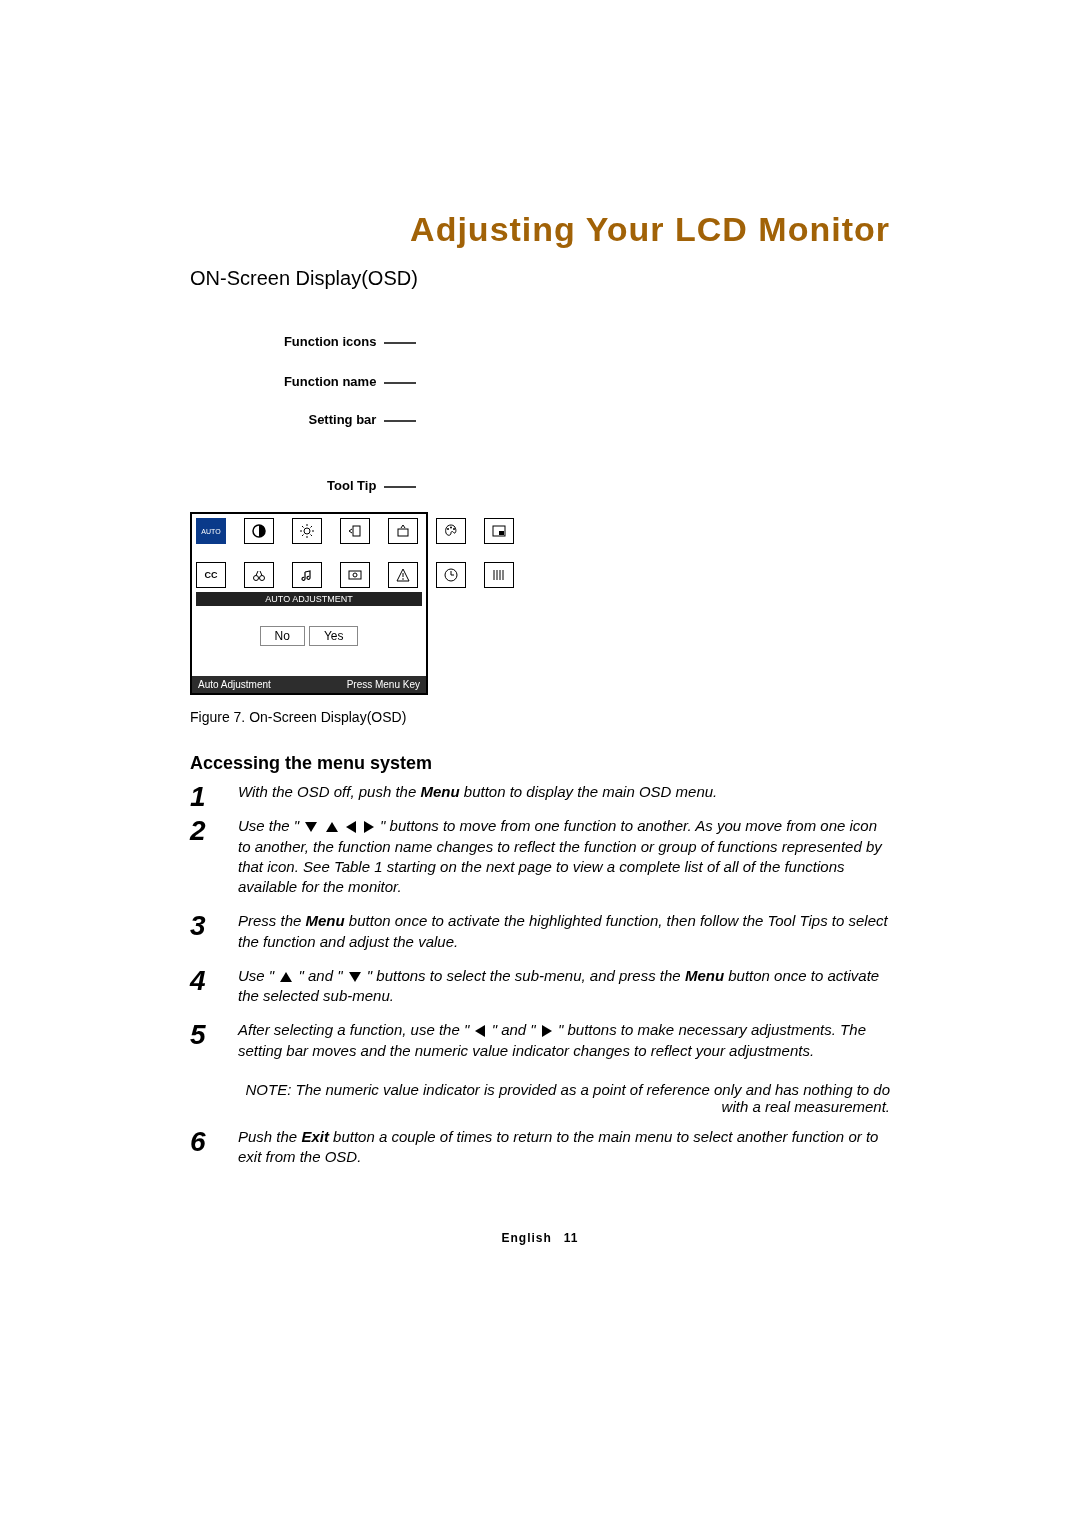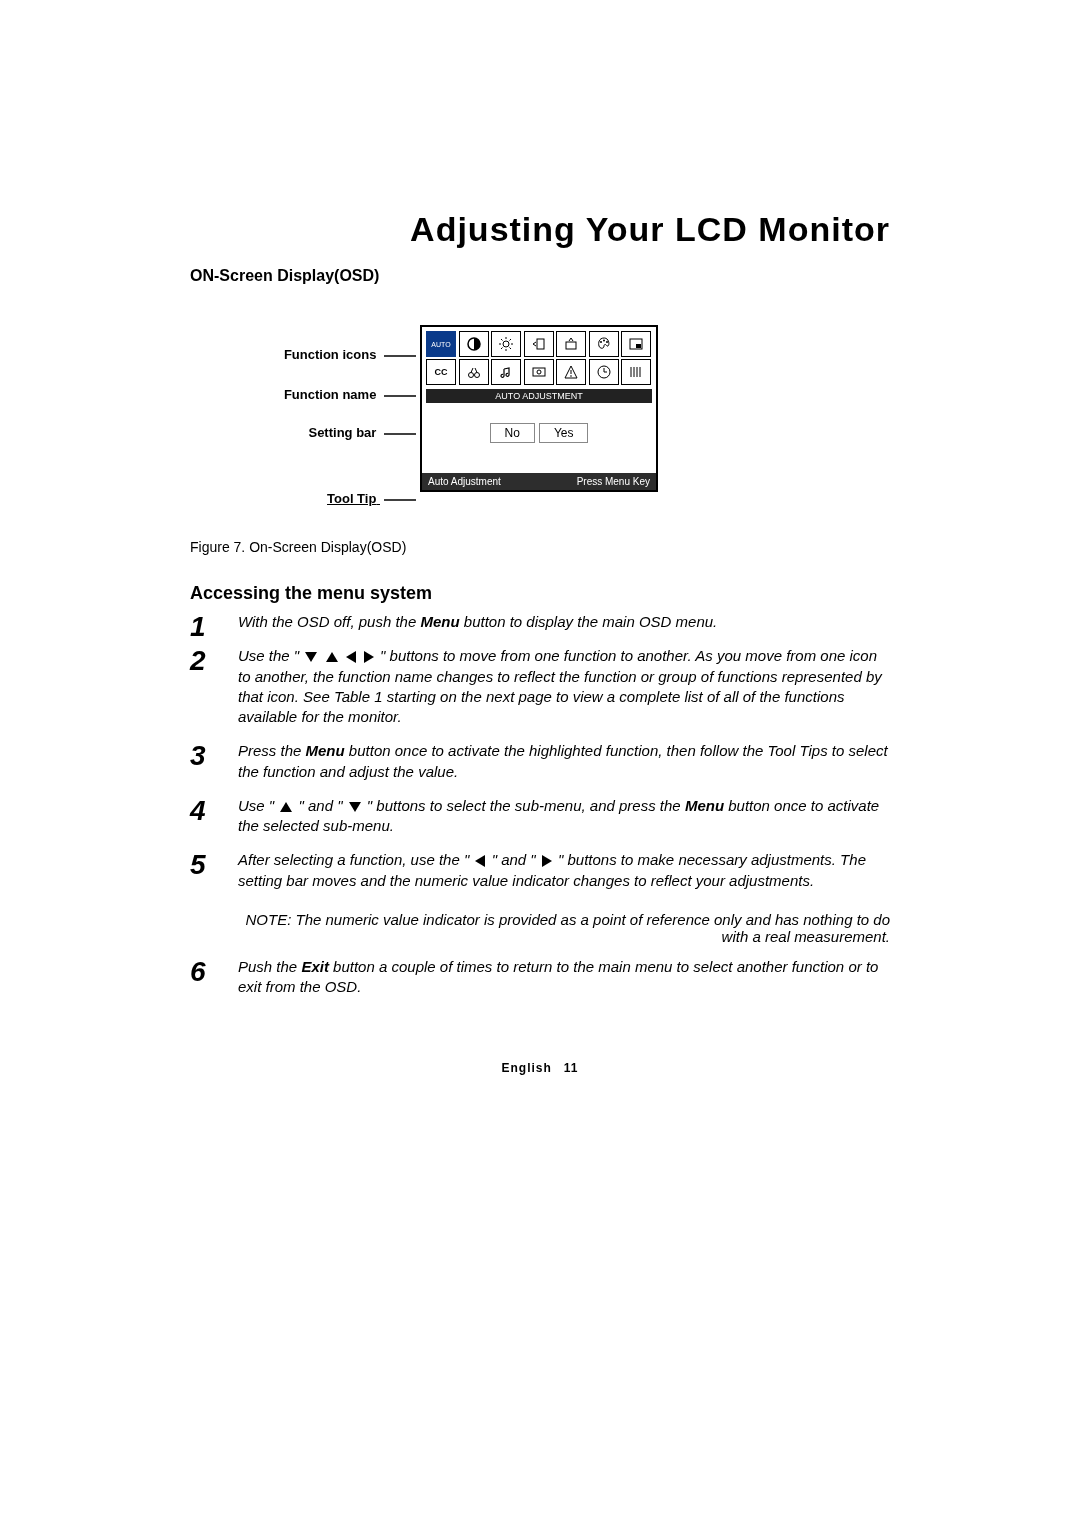--- a/index.html
+++ b/index.html
@@ -11,53 +11,54 @@
     width: 1080px;
   }
   .page {
     padding: 210px 190px 80px 190px;
     position: relative;
   }
   .chapter-title {
     font-size: 34px;
     font-weight: bold;
     letter-spacing: 1px;
-    color: #000000;
+    color: #a16207;
     text-align: right;
     margin-bottom: 18px;
   }
   .section-title {
-    font-size: 16px;
-    font-weight: bold;
-    margin: 8px 0 40px 0;
+    font-size: 20px;
+    font-weight: normal;
+    margin: 8px 0 22px 0;
   }
   .fig-wrap {
     display: flex;
     align-items: flex-start;
     gap: 0;
     margin-bottom: 12px;
+    flex-direction: column;
   }
   .labels-col {
     width: 230px;
     position: relative;
     height: 200px;
     font-size: 13px;
     font-weight: bold;
   }
   .lbl { position: absolute; white-space: nowrap; }
   .lbl svg { vertical-align: middle; }
   .osd-box {
     border: 2px solid #000;
     width: 234px;
     background: #fff;
   }
   .icon-grid {
     display: grid;
     grid-template-columns: repeat(7, 1fr);
-    gap: 2px;
+    gap: 18px;
     padding: 4px;
   }
   .icon-cell {
     border: 1px solid #000;
     width: 28px;
     height: 24px;
     display: flex;
     align-items: center;
     justify-content: center;
     font-size: 10px;
@@ -137,21 +138,21 @@
         <svg width="40" height="12">
             <line x1="4" y1="6" x2="36" y2="6" stroke="#000" stroke-width="1.5"></line>
           </svg>
       </div>
       <div class="lbl" style="top:100px; right:0;">
         <span>Setting bar</span>
         <svg width="40" height="12">
             <line x1="4" y1="6" x2="36" y2="6" stroke="#000" stroke-width="1.5"></line>
           </svg>
       </div>
-      <div class="lbl" style="top:166px; right:0;text-decoration:underline;">
+      <div class="lbl" style="top:166px; right:0;">
         <span>Tool Tip</span>
         <svg width="40" height="12">
             <line x1="4" y1="6" x2="36" y2="6" stroke="#000" stroke-width="1.5"></line>
           </svg>
       </div>
     </div>
 
     <div class="osd-box">
       <div class="icon-grid">
         <div class="icon-cell active">

